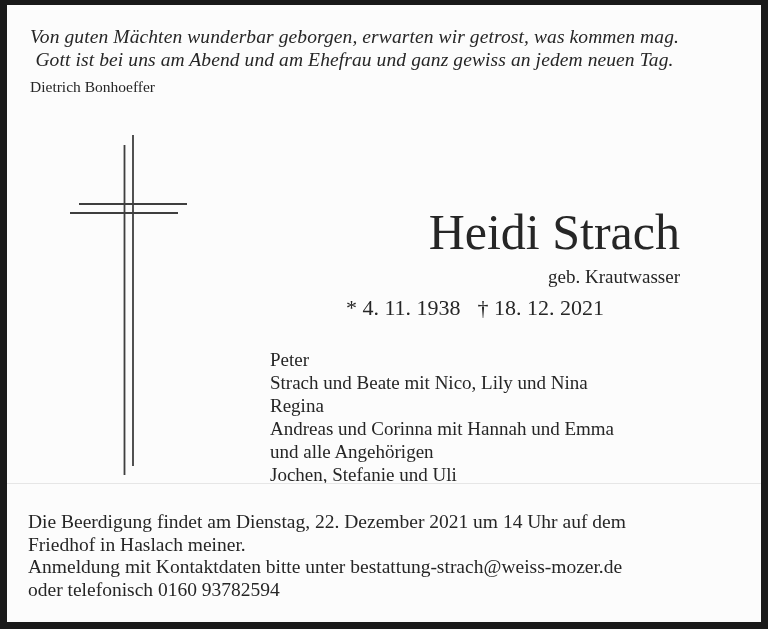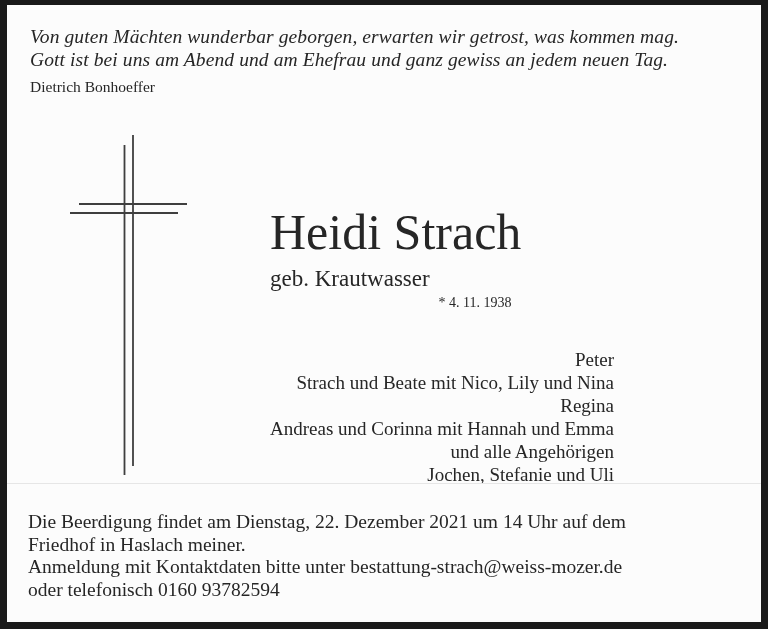--- a/index.html
+++ b/index.html
@@ -23,71 +23,71 @@
   .abs { position: absolute; }
 
   .quote {
     left: 23px;
     top: 21px;
     font-style: italic;
     font-size: 19.5px;
     line-height: 22.5px;
     white-space: nowrap;
     letter-spacing: 0.1px;
+    text-align: center;
   }
   .attribution {
     left: 23px;
     top: 73px;
     font-size: 15.5px;
   }
 
   .cross-wrap {
     left: 53px;
     top: 125px;
     width: 140px;
     height: 350px;
   }
 
   .center-col {
     left: 263px;
     width: 410px;
-    text-align: left;
+    text-align: right;
   }
   .intro {
     left: 263px;
     top: 130px;
     font-size: 19px;
     line-height: 22.7px;
     white-space: nowrap;
   }
   .deceased-name {
     top: 201px;
     font-size: 50px;
     line-height: 52px;
     white-space: nowrap;
   }
   .maiden-name {
     top: 261px;
-    font-size: 23px;
+    font-size: 19px;
   }
   .dates {
     top: 290px;
     display: flex;
     justify-content: center;
     gap: 17px;
-    font-size: 14px;
+    font-size: 22px;
     white-space: nowrap;
   }
   .mourners {
     left: 263px;
     top: 343px;
     font-size: 19px;
     line-height: 23px;
     white-space: nowrap;
-    text-align: right;
   }
   .fold-line {
     left: 0;
     right: 0;
     top: 478px;
     height: 1px;
     background: #e6e6e6;
   }
   .funeral {
     left: 21px;
@@ -115,20 +115,21 @@
       <line x1="19" y1="74" x2="127" y2="74" stroke="#3f3f3f" stroke-width="1.8"></line>
       <line x1="10" y1="83" x2="118" y2="83" stroke="#3f3f3f" stroke-width="1.8"></line>
     </svg>
   </div>
 
 
   <div class="abs center-col deceased-name">Heidi Strach</div>
   <div class="abs center-col maiden-name">geb. Krautwasser</div>
   <div class="abs center-col dates">
     <span>* 4. 11. 1938</span>
+    <span>† 18. 12. 2021</span>
   </div>
 
   <div class="abs mourners">
     <div>Peter</div>
     <div>Strach und Beate mit Nico, Lily und Nina</div>
     <div>Regina</div>
     <div>Andreas und Corinna mit Hannah und Emma</div>
     <div>und alle Angehörigen</div>
     <div>Jochen, Stefanie und Uli</div>
   </div>

